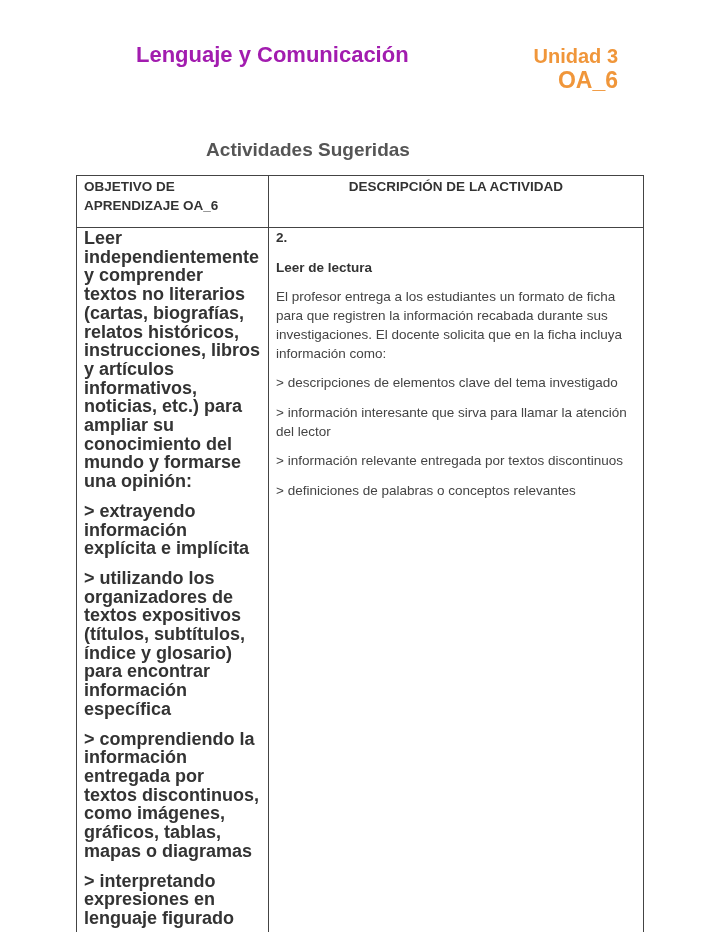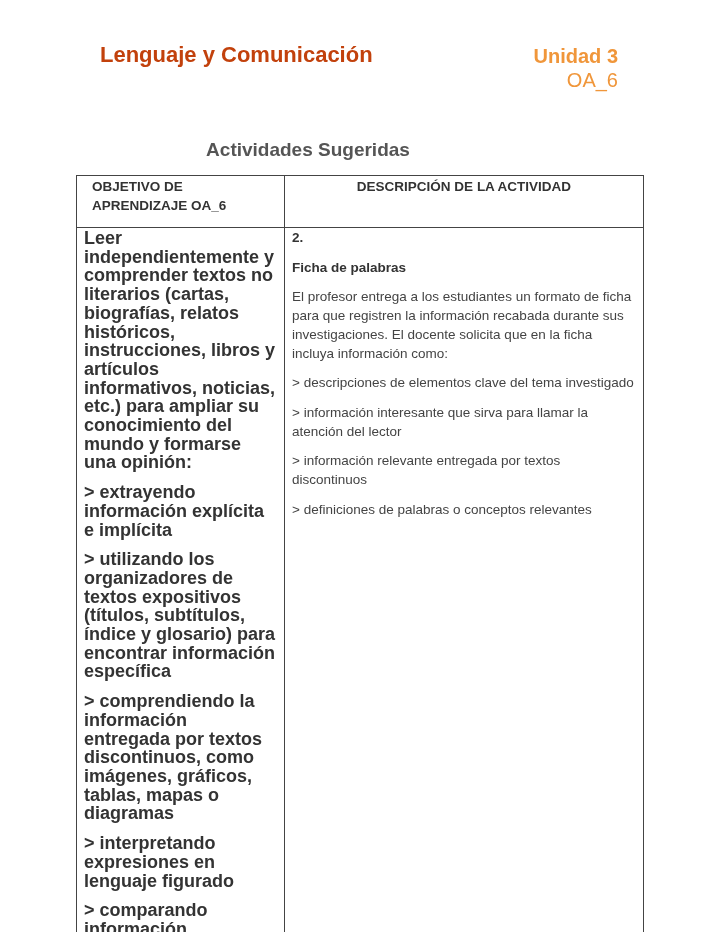--- a/index.html
+++ b/index.html
@@ -2,35 +2,35 @@
 <html><head>
 <meta charset="utf-8">
 <style>
   html, body { margin: 0; padding: 0; }
   body {
     width: 720px; height: 932px; background: #ffffff; position: relative;
     font-family: "Liberation Sans", sans-serif; overflow: hidden;
   }
   .hdr-left { position: absolute; left: 100px; top: 42px; }
   .hdr-right { position: absolute; right: 102px; top: 44px; text-align: right; }
-  .subject { color: #c2410c; font-weight: bold; font-size: 22px; line-height: 26px; }
+  .subject { color: #a21caf; font-weight: bold; font-size: 22px; line-height: 26px; margin-left: 36px; }
   .grade { color: #111111; font-weight: bold; font-size: 20px; line-height: 24px; }
   .unit { color: #f0963a; font-weight: bold; font-size: 20px; line-height: 24px; }
-  .oa { color: #f0963a; font-weight: normal; font-size: 20px; line-height: 24px; }
+  .oa { color: #f0963a; font-weight: bold; font-size: 23px; line-height: 24px; }
   .title {
     position: absolute; left: 0; width: 616px; top: 139px; text-align: center;
     color: #555555; font-weight: bold; font-size: 19px;
   }
   table {
     position: absolute; left: 76px; top: 175px; width: 568px; height: 662px;
     border-collapse: collapse; table-layout: fixed;
   }
   td, th { border: 1.5px solid #444444; vertical-align: top; padding: 0; }
   th { font-weight: bold; font-size: 13.5px; color: #333333; line-height: 19px; height: 49px; }
-  th.c1 { text-align: left; padding: 1px 15px; width: 177px; }
+  th.c1 { text-align: left; padding: 1px 7px; width: 177px; }
   th.c2 { text-align: center; padding: 1px 25px; }
   td.c1 { padding: 1px 7px; font-weight: bold; font-size: 18px; line-height: 18.7px; color: #333333; }
   td.c2 { padding: 1px 7px; font-size: 13.5px; line-height: 18.7px; color: #444444; }
   .p { margin: 0 0 11px 0; }
   .bold { font-weight: bold; color: #333333; }
 </style>
 </head>
 <body>
 
 <div class="hdr-left">
@@ -53,21 +53,21 @@
     <td class="c1">
       <p class="p">Leer independientemente y comprender textos no literarios (cartas, biografías, relatos históricos, instrucciones, libros y artículos informativos, noticias, etc.) para ampliar su conocimiento del mundo y formarse una opinión:</p>
       <p class="p">&gt; extrayendo información explícita e implícita</p>
       <p class="p">&gt; utilizando los organizadores de textos expositivos (títulos, subtítulos, índice y glosario) para encontrar información específica</p>
       <p class="p">&gt; comprendiendo la información entregada por textos discontinuos, como imágenes, gráficos, tablas, mapas o diagramas</p>
       <p class="p">&gt; interpretando expresiones en lenguaje figurado</p>
       <p class="p">&gt; comparando información</p>
     </td>
     <td class="c2">
       <p class="p bold">2.</p>
-      <p class="p bold">Ficha de palabras</p>
+      <p class="p bold">Leer de lectura</p>
       <p class="p">El profesor entrega a los estudiantes un formato de ficha para que registren la información recabada durante sus investigaciones. El docente solicita que en la ficha incluya información como:</p>
       <p class="p">&gt; descripciones de elementos clave del tema investigado</p>
       <p class="p">&gt; información interesante que sirva para llamar la atención del lector</p>
       <p class="p">&gt; información relevante entregada por textos discontinuos</p>
       <p class="p">&gt; definiciones de palabras o conceptos relevantes</p>
     </td>
   </tr>
 </tbody>
   </table>
 

